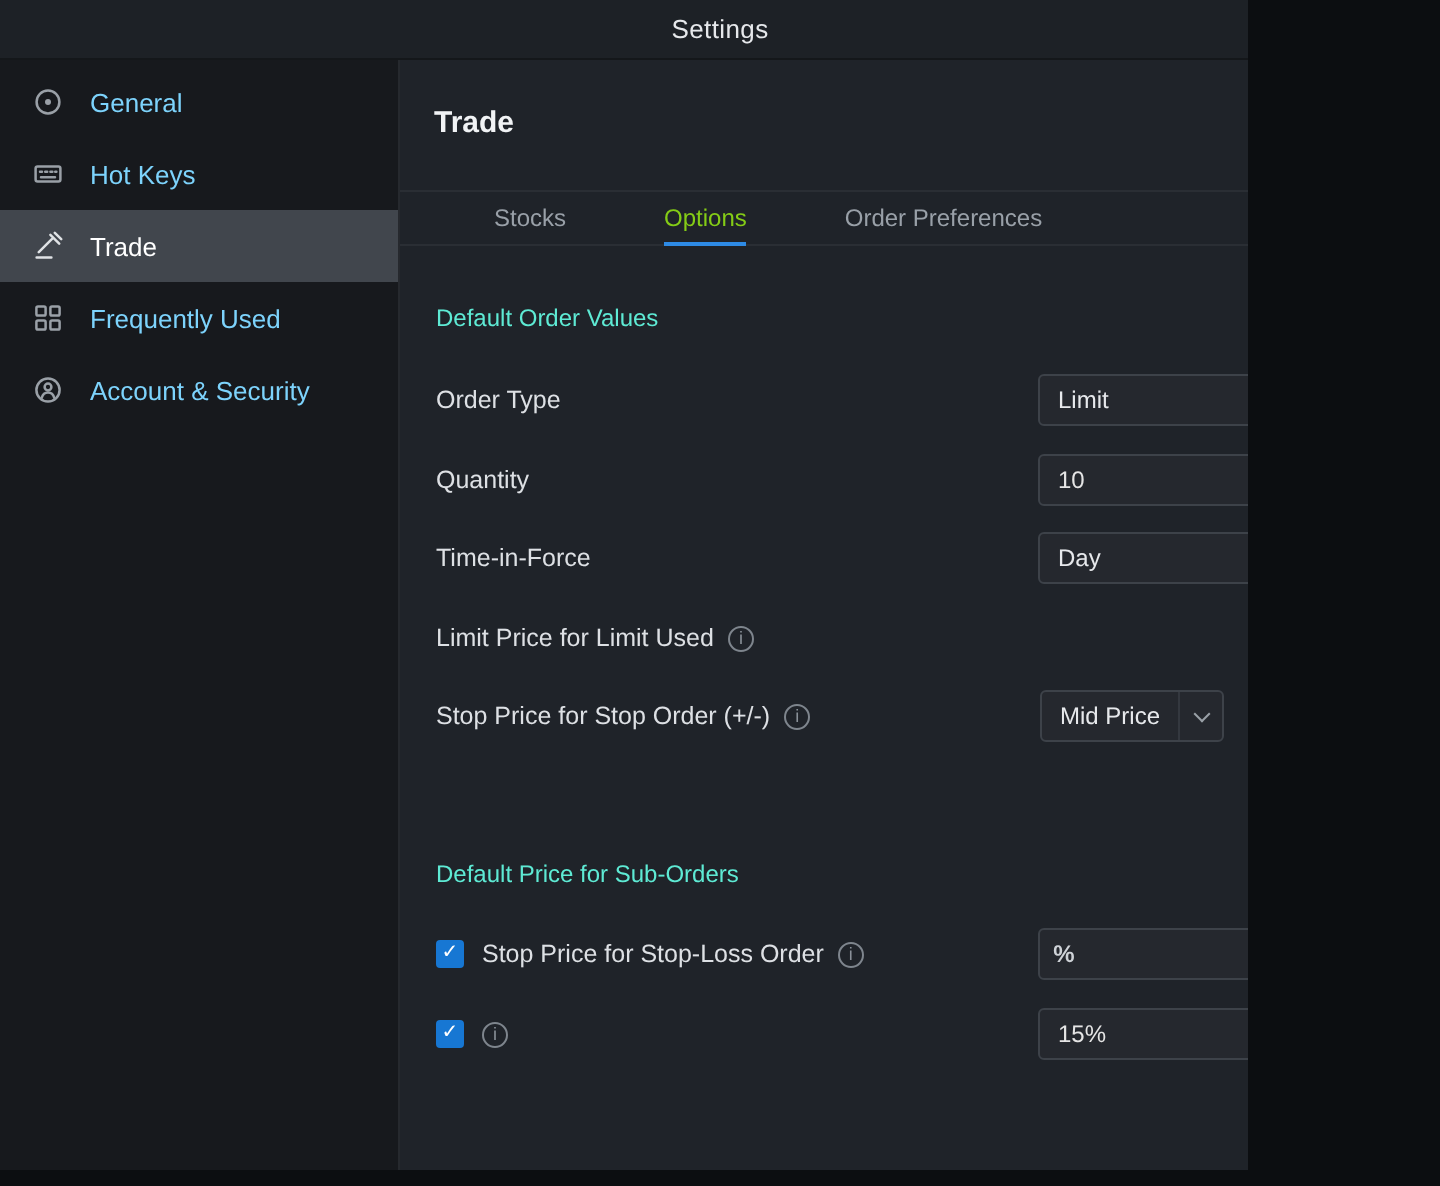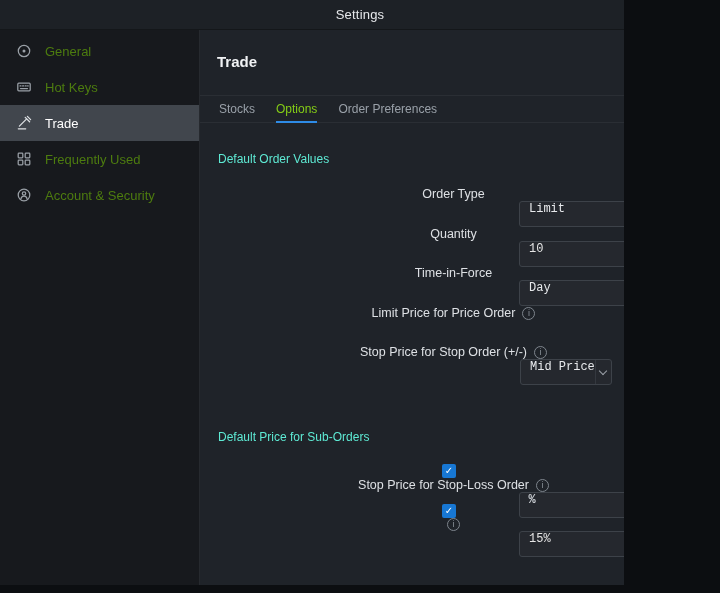--- a/index.html
+++ b/index.html
@@ -12,46 +12,46 @@
   .titlebar { position:absolute; left:0; top:0; width:720px; height:30px; background:#1d2126;
               border-bottom:1px solid #14171a; display:flex; align-items:center; justify-content:center; }
   .titlebar .title { font-size:13px; color:#e6e8eb; font-weight:400; letter-spacing:.2px; }
   .close { position:absolute; right:14px; top:50%; transform:translateY(-50%); color:#c3c7cc;
            font-size:12px; cursor:pointer; line-height:1; }
 
   
   .sidebar { position:absolute; left:0; top:30px; width:200px; height:555px; background:#17191d;
              border-right:1px solid #26292e; padding-top:3px; }
   .side-item { height:36px; display:flex; align-items:center; gap:13px; padding:0 16px;
-               color:#4d7c0f; font-size:13px; cursor:pointer; }
+               color:#7dd3fc; font-size:13px; cursor:pointer; }
   .side-item.active { background:#41464d; color:#ffffff; }
   .side-icon { width:16px; height:16px; display:flex; align-items:center; justify-content:center;
                color:#9aa0a7; flex:0 0 16px; }
   .side-item.active .side-icon { color:#dfe2e5; }
   .side-icon svg { width:16px; height:16px; stroke:currentColor; fill:none; stroke-width:1.25;
                    stroke-linecap:round; stroke-linejoin:round; }
 
   
   .main { position:absolute; left:200px; top:30px; width:500px; height:555px; background:#1f2329; }
   .main-header { position:absolute; left:17px; top:23px; font-size:15px; font-weight:700; color:#f1f3f5; }
 
   .tabbar { position:absolute; left:0; right:0; top:65px; height:28px; border-top:1px solid #2a2e34;
             border-bottom:1px solid #2a2e34; display:flex; align-items:stretch; padding-left:19px; gap:21px; }
-  .tab { font-size:12px; color:#99a0a8; display:flex; align-items:center; position:relative; cursor:pointer; }
+  .tab { font-size:12px; color:#99a0a8; display:flex; align-items:center; position:relative; cursor:pointer;margin-left:28px; }
   .tab.active { color:#84cc16; }
   .tab.active::after { content:""; position:absolute; left:0; right:0; bottom:-1px; height:2px; background:#2e8be6; }
 
   .section-label { position:absolute; left:18px; font-size:12px; color:#5eead4; }
 
-  .row { position:absolute; left:18px; right:11px; height:26px; display:flex; align-items:center;flex-direction:column; }
+  .row { position:absolute; left:18px; right:11px; height:26px; display:flex; align-items:center; }
   .row-label { font-size:12.5px; color:#dde0e4; display:flex; align-items:center; gap:7px; }
   .row-controls { margin-left:auto; display:flex; gap:17px; }
 
   .select, .inputbox { height:26px; background:#25282e; border:1px solid #3d4249; border-radius:3px;
-                       display:flex; align-items:flex-start; color:#e7e9ec; font-size:12px; cursor:pointer;font-family:Liberation Mono, monospace; }
+                       display:flex; align-items:center; color:#e7e9ec; font-size:12px; cursor:pointer; }
   .select { justify-content:space-between; }
   .select-value { padding-left:9px; white-space:nowrap; }
   .select-chev { width:22px; align-self:stretch; display:flex; align-items:center; justify-content:center;
                  border-left:1px solid #34383f; }
   .chev { width:6px; height:6px; border-right:1.5px solid #9aa0a7; border-bottom:1.5px solid #9aa0a7;
           transform:rotate(45deg); margin-top:-2px; }
 
   .inputbox input { flex:1; min-width:0; background:transparent; border:none; outline:none;
                     color:#e5e5e5; font-size:12px; padding-left:9px; font-family:inherit; }
   .input-icon { width:24px; display:flex; align-items:center; justify-content:center; color:#ced2d7;
@@ -178,21 +178,21 @@
           <span class="select-value">Day</span>
           <span class="select-chev">
               <i class="chev"></i>
             </span>
         </div>
       </div>
     </div>
 
     <div class="row" style="top:276px">
       <span class="row-label">
-        <span>Limit Price for Price Order</span>
+        <span>Limit Price for Limit Used</span>
         <span class="info">i</span>
       </span>
     </div>
 
     <div class="row" style="top:315px">
       <span class="row-label">
         <span>Stop Price for Stop Order (+/-)</span>
         <span class="info">i</span>
       </span>
       <div class="row-controls">

